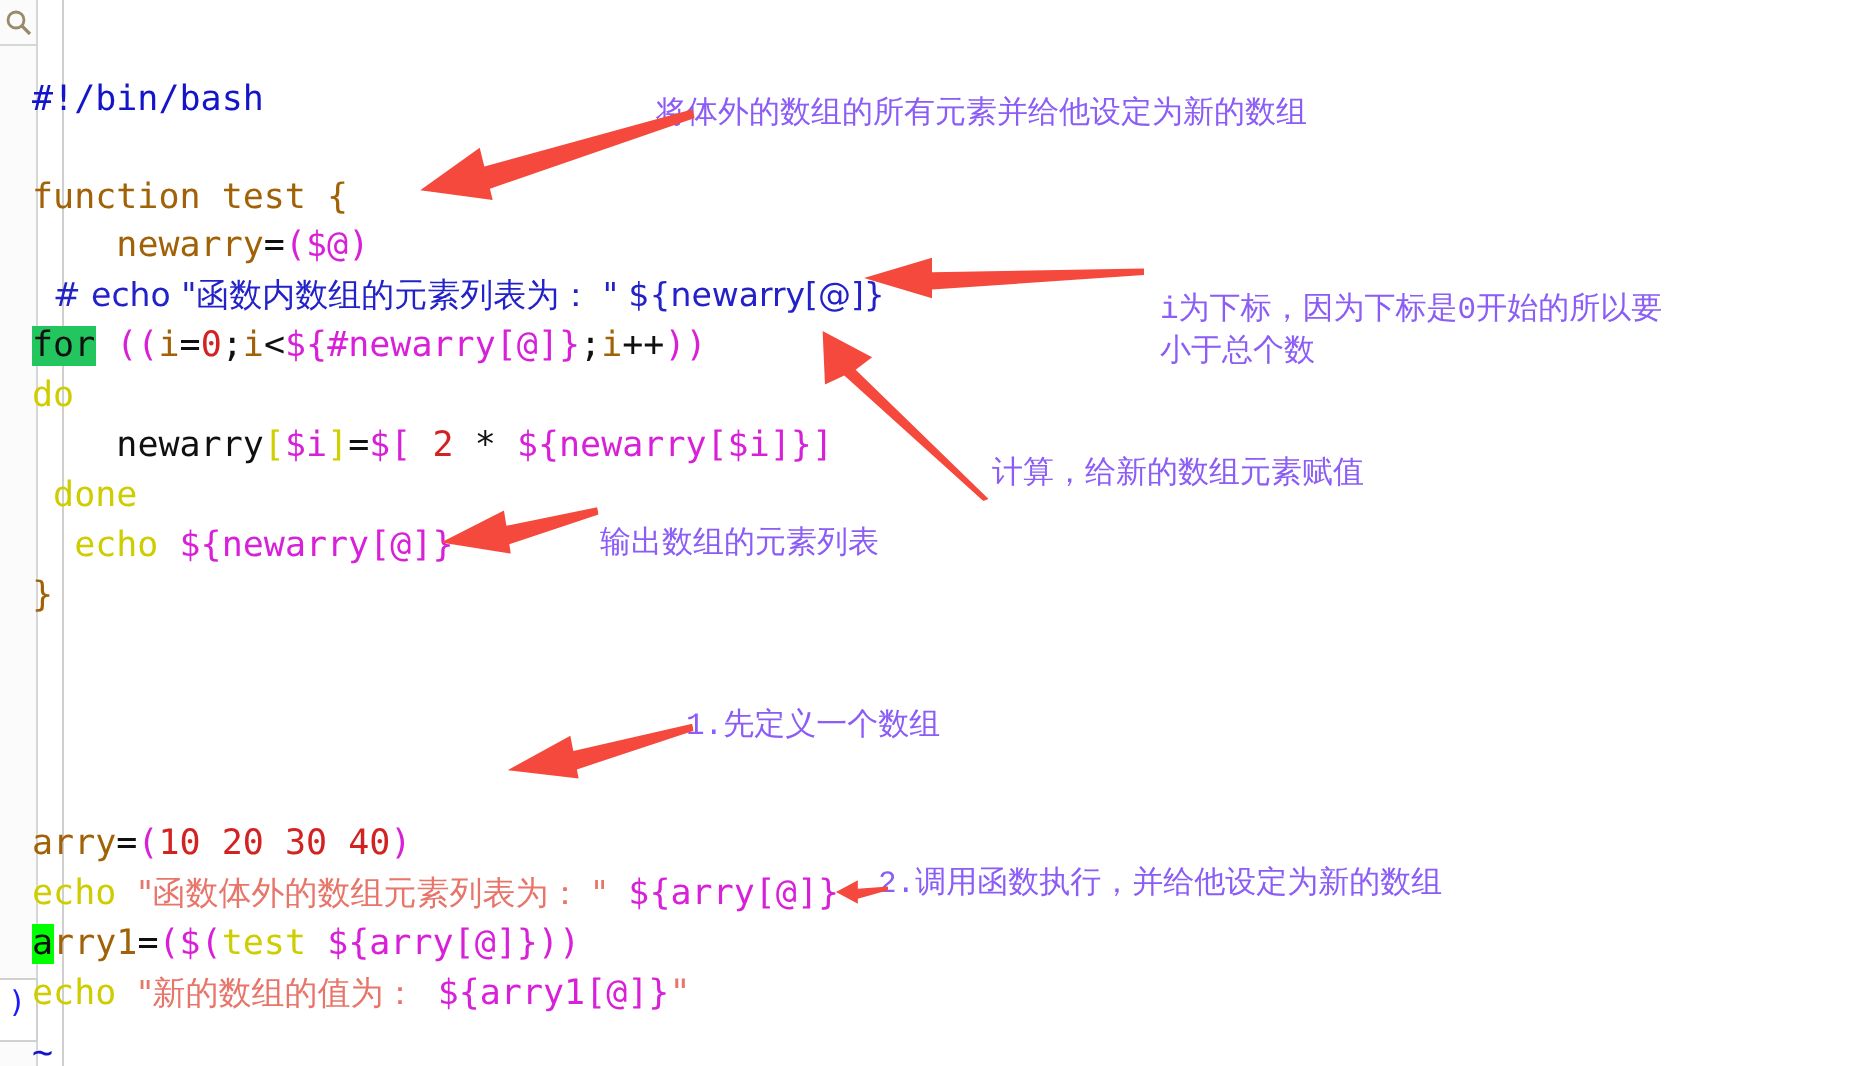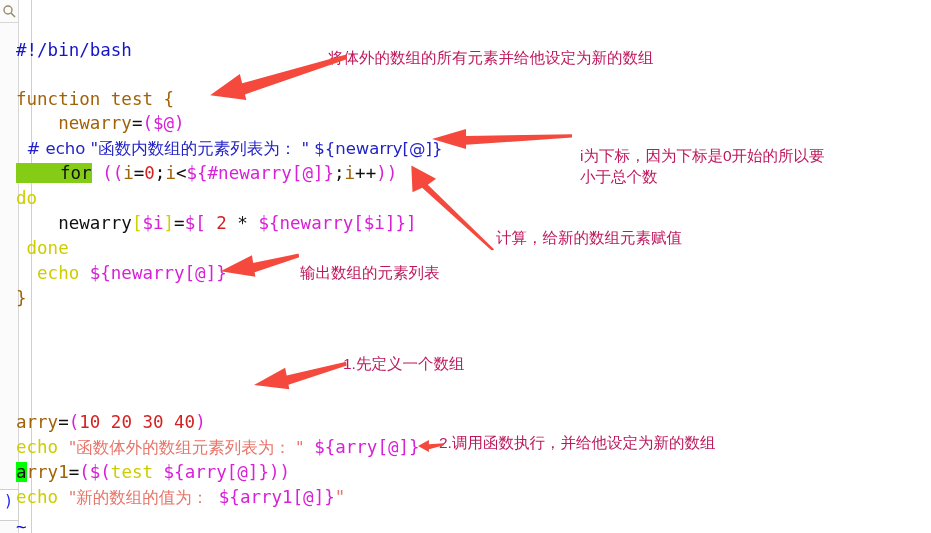--- a/index.html
+++ b/index.html
@@ -87,34 +87,33 @@
   .t-cyan   { color: #a16207; text-align: center; }
   .t-magenta{ color: #d820d8; }
   .t-black  { color: #101010; }
   .t-olive  { color: #cdcd00; }
   .t-red    { color: #d32222; }
   .t-salmon { color: #e8756a; }
   .t-yellow { color: #d0d000; }
   .t-navy   { color: #2222c8; }
 
   .hl-for {
-    background: #84cc16;
+    background: #22c55e;
     color: #101010;
-    padding-left: 44px;
   }
   .hl-cursor {
     background: #00ff00;
     color: #101010;
   }
 
   
   .anno {
     position: absolute;
-    color: #be185d;
-    font-family: Liberation Sans, sans-serif;
+    color: #8b5cf6;
+    font-family: Liberation Mono, monospace;
     font-size: 15.5px;
     line-height: 21px;
     white-space: pre;
   }
 
   
   .arrow { position: absolute; }
 
   
   .watermark {

